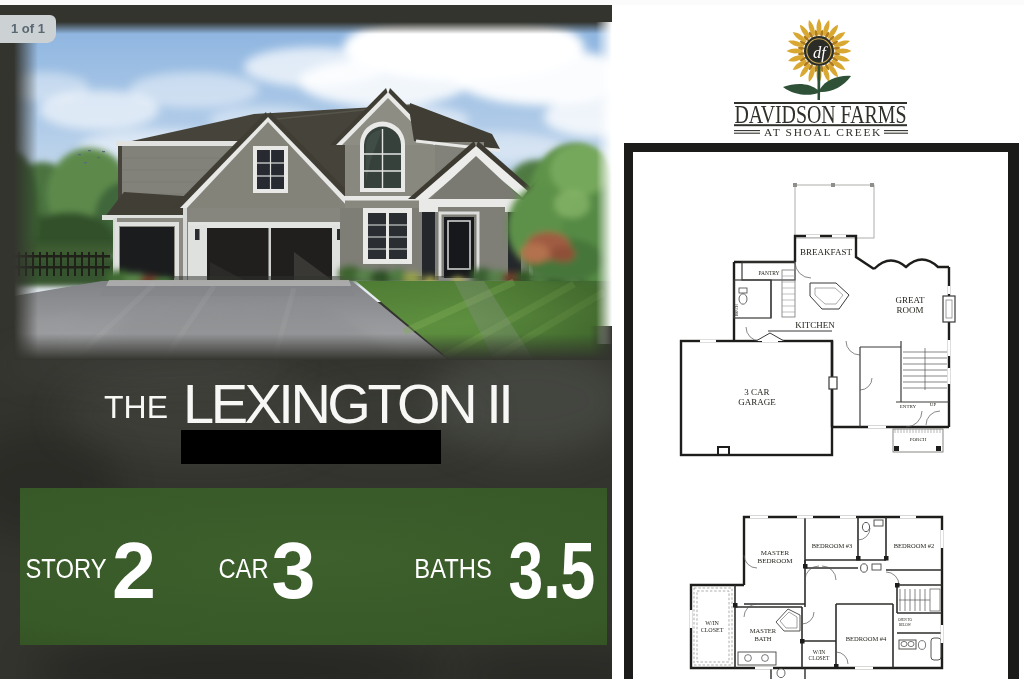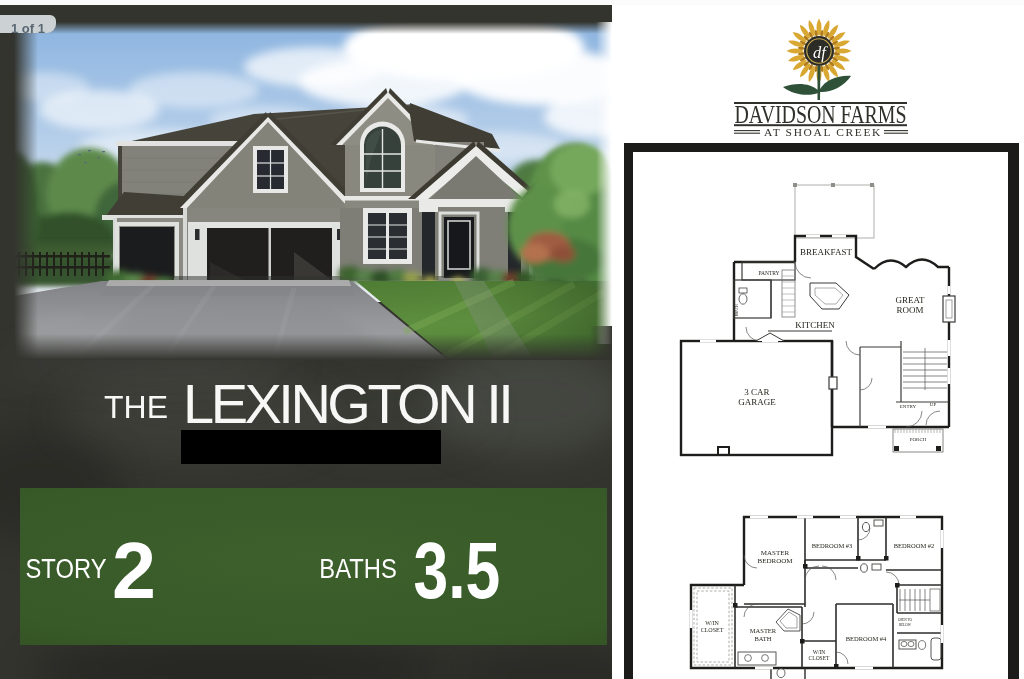--- a/index.html
+++ b/index.html
@@ -8,21 +8,21 @@
   #leftpane{position:absolute;left:0;top:0;width:612px;height:679px;background:#33342e;overflow:hidden;}
   #topstrip{position:absolute;left:0;top:0;width:1024px;height:5px;background:#fbfbfb;z-index:30;}
   .smudge{position:absolute;border-radius:50%;filter:blur(18px);}
   .vin{position:absolute;}
   #vL{left:0;top:0;width:24px;height:338px;background:linear-gradient(to right,#33342e,rgba(51,52,46,0));}
   #vT{left:0;top:0;width:598px;height:12px;background:linear-gradient(to bottom,#33342e,rgba(51,52,46,0));}
   #vB{left:0;bottom:0;width:598px;height:26px;background:linear-gradient(to top,#33342e,rgba(51,52,46,0));}
   #vR{right:0;top:0;width:16px;height:322px;background:linear-gradient(to left,#ffffff,rgba(255,255,255,0));}
   #vRB{right:0;bottom:0;width:22px;height:34px;background:linear-gradient(to left,#33342e,rgba(51,52,46,0));}
   #photo{position:absolute;left:14px;top:22px;width:598px;height:338px;}
-  #badge{position:absolute;left:0;top:15px;width:56px;height:18px;background:#ccd1d3;
+  #badge{position:absolute;left:0;top:15px;width:56px;height:28px;background:#ccd1d3;
          border-radius:0 6px 9px 0;z-index:40;color:#5a6874;font-size:13px;font-weight:bold;
          line-height:27px;text-align:center;}
   .tspan{position:absolute;line-height:1;color:#f7f7f5;white-space:nowrap;z-index:5;}
   #tthe{left:104px;top:391px;font-size:32px;}
   #tlex{left:183px;top:376px;font-size:56px;font-weight:normal;letter-spacing:-3.5px;}
   #blackbar{position:absolute;left:181px;top:430px;width:260px;height:34px;background:#000;z-index:6;}
   #greenpanel{position:absolute;left:20px;top:488px;width:587px;height:157px;z-index:6;
      background:radial-gradient(ellipse 120% 100% at 50% 45%, #3d602c 0%, #385928 55%, #2e4b20 100%);
      display:flex;}
   .gcell{flex:1;display:flex;flex-direction:row;align-items:center;color:#fff;}
@@ -299,20 +299,24 @@
 <div class="vin" id="vL"></div><div class="vin" id="vT"></div><div class="vin" id="vB"></div><div class="vin" id="vR"></div><div class="vin" id="vRB"></div></div>
     <span class="tspan" id="tthe">THE</span>
     <span class="tspan" id="tlex">LEXINGTON II</span>
     <div id="blackbar"></div>
     <div id="greenpanel">
       <div class="gcell">
         <div class="glabel">STORY</div>
         <div class="gnum">2</div>
       </div>
       <div class="gcell">
+        <div class="glabel">CAR</div>
+        <div class="gnum">3</div>
+      </div>
+      <div class="gcell">
         <div class="glabel">BATHS</div>
         <div class="gnum sq">3.5</div>
       </div>
     </div>
   </div>
   <div id="badge">1 of 1</div>
   <div id="topstrip"></div>
   <div id="frame"></div>
   <svg id="logosvg" width="306" height="142" viewBox="0 0 306 142">
     <defs>

